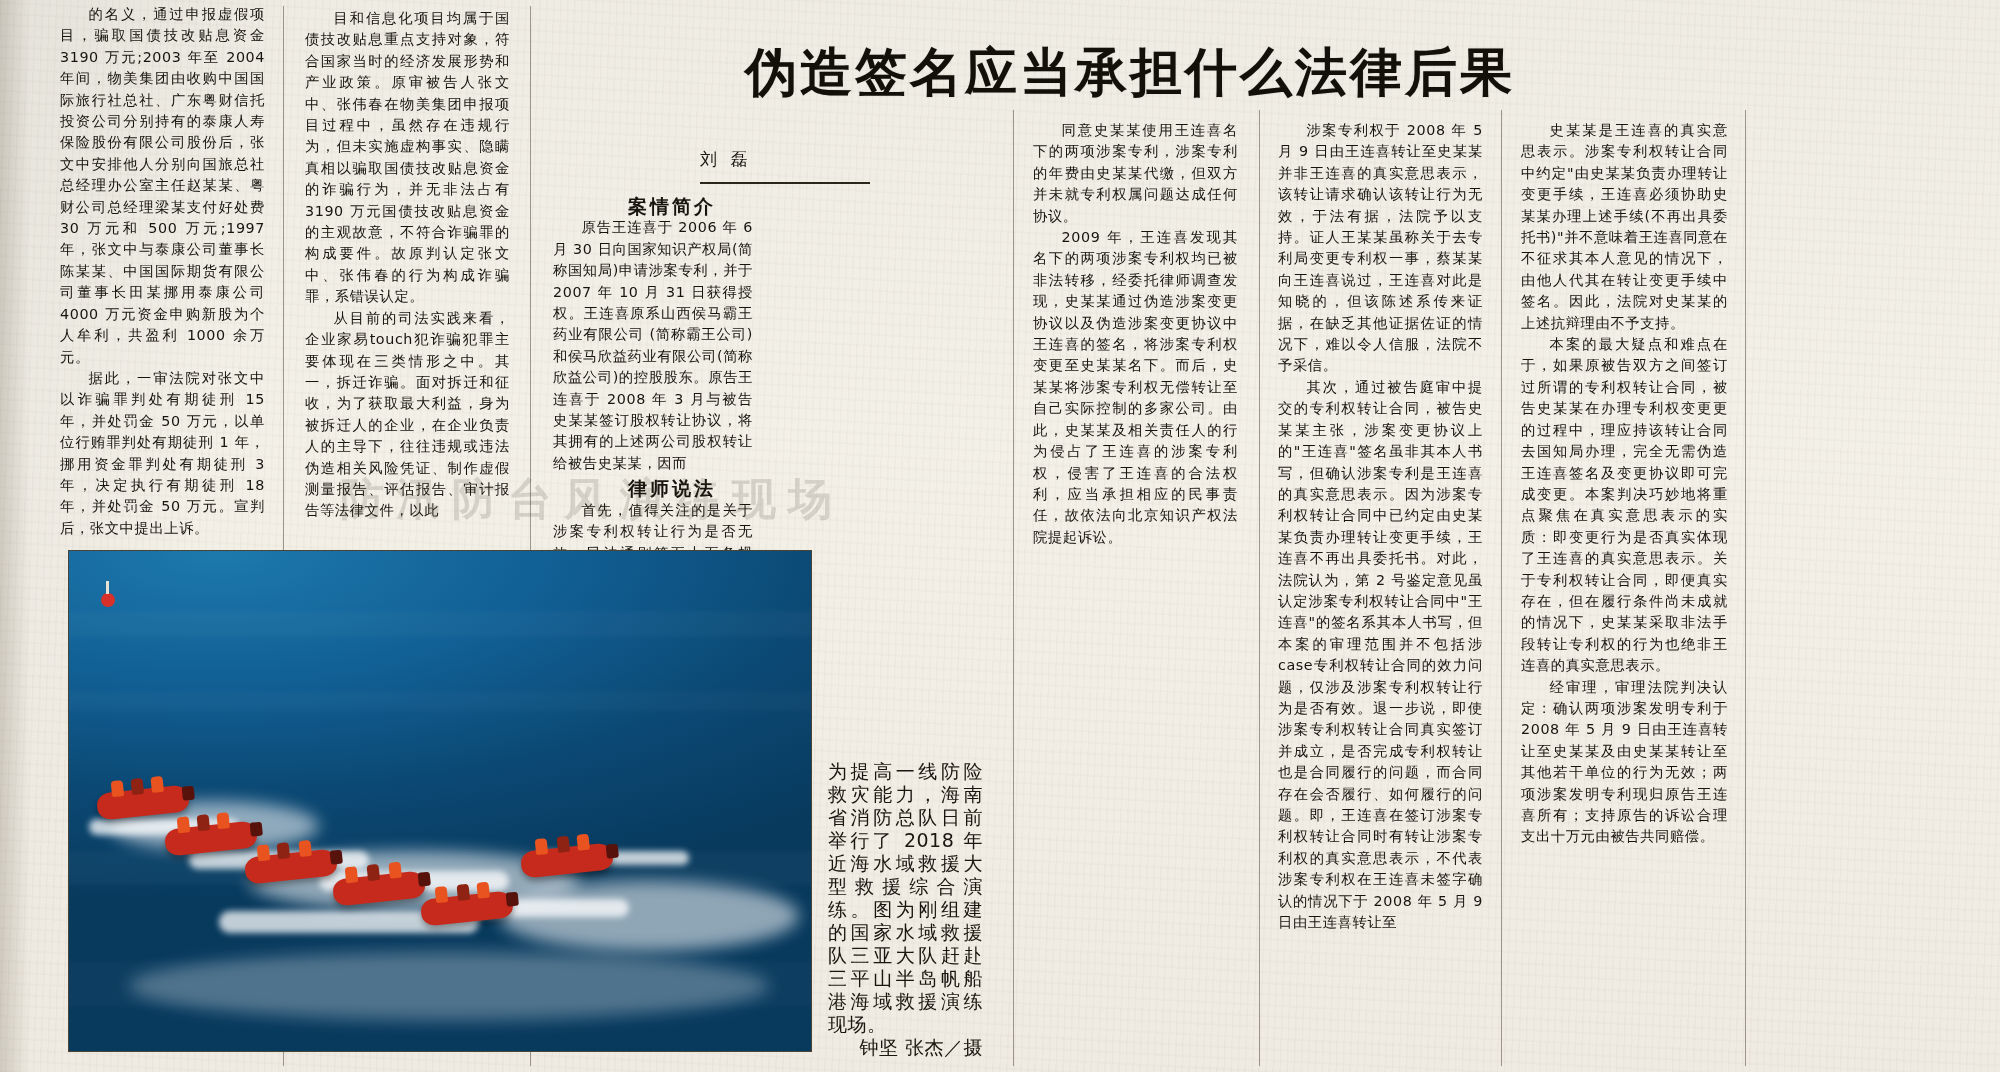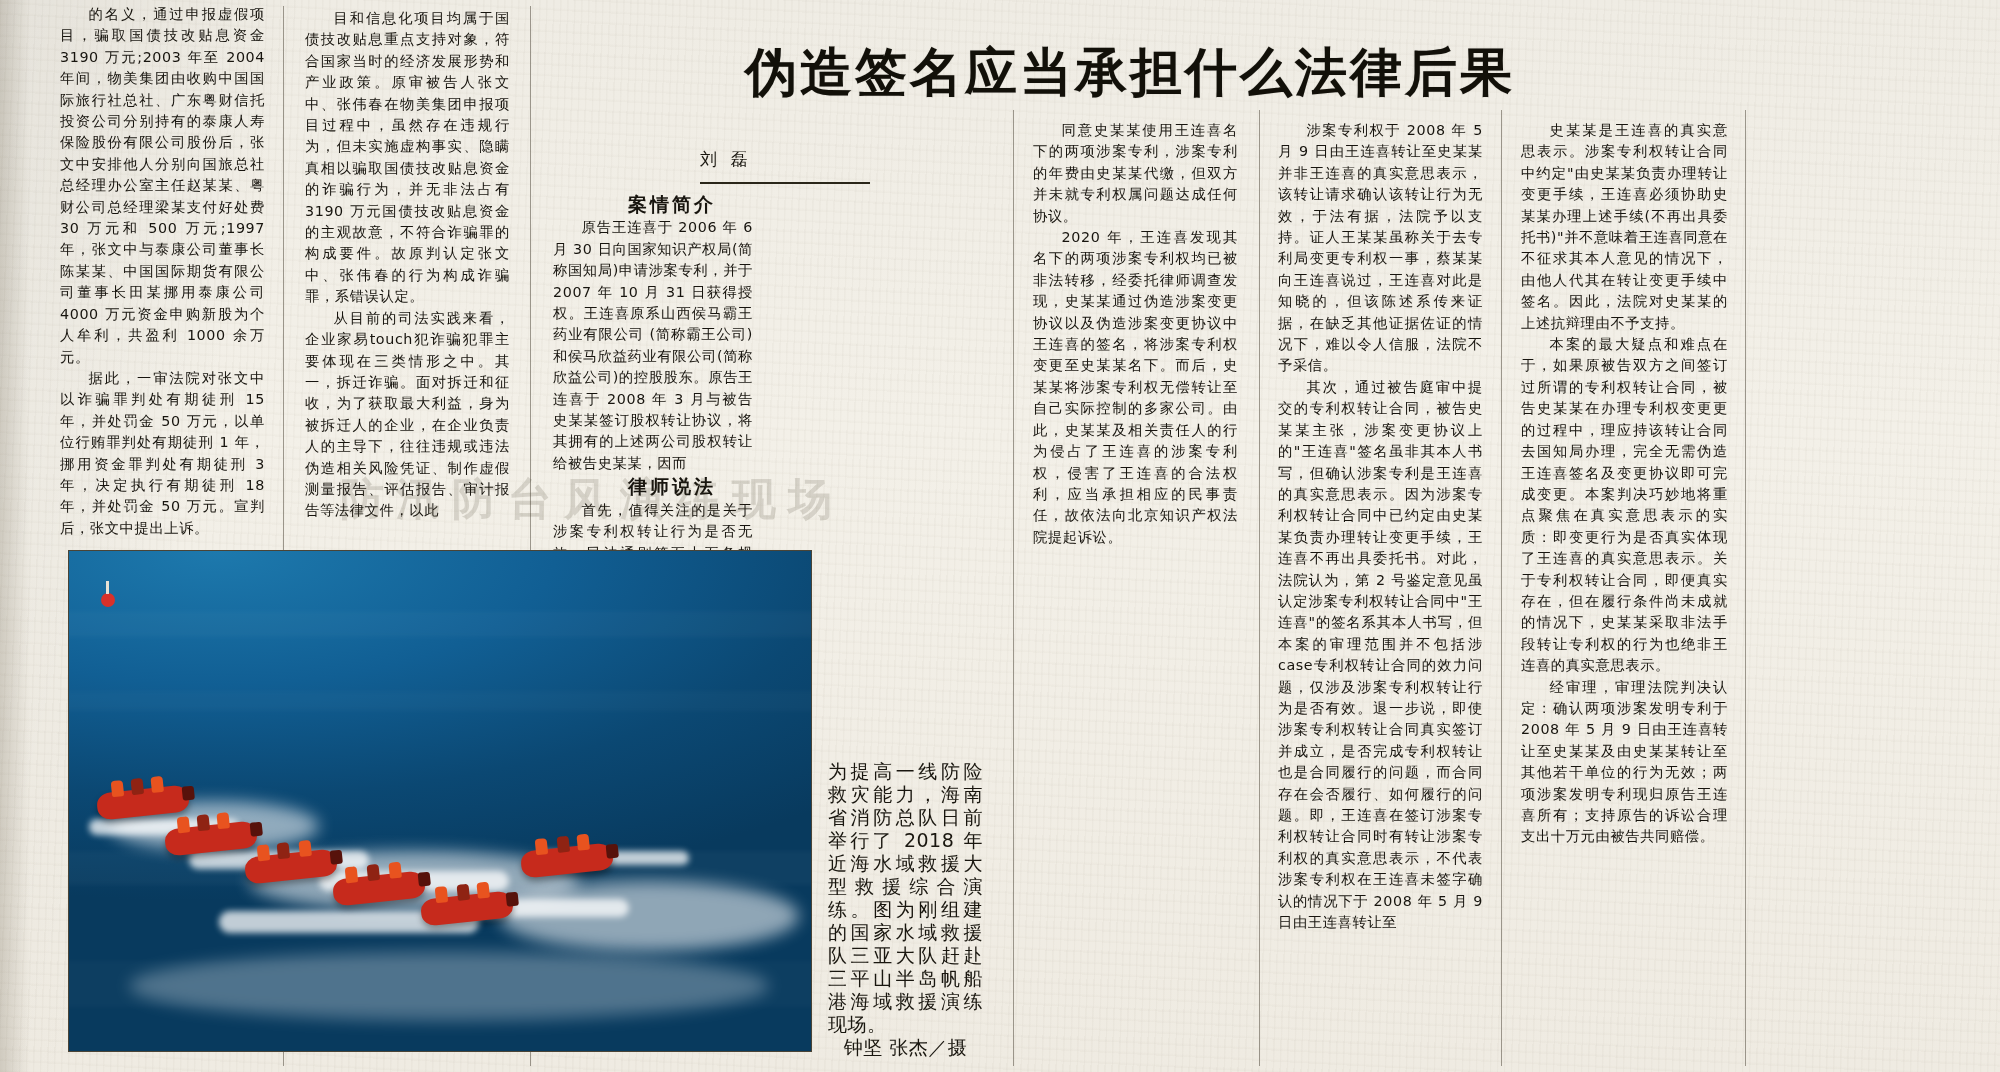--- a/index.html
+++ b/index.html
@@ -87,21 +87,20 @@
     height: 2px;
     background: #2a2619;
   }
   .subhead {
     text-align: center;
     font-weight: 700;
     font-size: 19px;
     letter-spacing: 3px;
     margin: 6px 0 8px 0;
     text-indent: 0;
-    font-family: Liberation Mono, monospace;
   }
 
   
   .photo {
     position: absolute;
     left: 68px;
     top: 550px;
     width: 742px;
     height: 500px;
     border: 1px solid #4a4436;
@@ -190,21 +189,21 @@
     position: absolute;
     left: 828px;
     top: 760px;
     width: 155px;
     font-size: 19px;
     line-height: 23px;
     letter-spacing: 0.5px;
     text-align: justify;
   }
   .sig {
-    text-align: center;
+    text-align: right;
     display: block;
   }
 </style>
 </head>
 <body>
 
 <div class="page">
   <div class="grain"></div>
   <div class="fold"></div>
 
@@ -231,21 +230,21 @@
 
   <div class="column" style="left:553px; top:196px; width:200px;">
     <p class="subhead">案情简介</p>
     <p>原告王连喜于 2006 年 6 月 30 日向国家知识产权局(简称国知局)申请涉案专利，并于 2007 年 10 月 31 日获得授权。王连喜原系山西侯马霸王药业有限公司 (简称霸王公司)和侯马欣益药业有限公司(简称欣益公司)的控股股东。原告王连喜于 2008 年 3 月与被告史某某签订股权转让协议，将其拥有的上述两公司股权转让给被告史某某，因而</p>
     <p class="subhead" style="margin-top:4px;">律师说法</p>
     <p>首先，值得关注的是关于涉案专利权转让行为是否无效。民法通则第五十五条规定，民事法律行为应当具备下列条件：行为人具有相应的民事行为能力；意思表示真实；不违反法律或者社会公共利益。在本案中，涉案专利权于 2008 年 5 月 9 日经核准由王连喜转让至史某某是基于史某某一方作为受让人向国知局提交了著录项目变更申报书及涉案变更协议。因第 1 号鉴定意见认定涉案变更协议中"王连喜"签名并非其本人书写，亦未有证据证明系由王连喜委托他人代为书写，故</p>
   </div>
 
   <div class="column" style="left:1033px; top:120px; width:205px;">
     <p>同意史某某使用王连喜名下的两项涉案专利，涉案专利的年费由史某某代缴，但双方并未就专利权属问题达成任何协议。</p>
-    <p>2020 年，王连喜发现其名下的两项涉案专利权均已被非法转移，经委托律师调查发现，史某某通过伪造涉案变更协议以及伪造涉案变更协议中王连喜的签名，将涉案专利权变更至史某某名下。而后，史某某将涉案专利权无偿转让至自己实际控制的多家公司。由此，史某某及相关责任人的行为侵占了王连喜的涉案专利权，侵害了王连喜的合法权利，应当承担相应的民事责任，故依法向北京知识产权法院提起诉讼。</p>
+    <p>2009 年，王连喜发现其名下的两项涉案专利权均已被非法转移，经委托律师调查发现，史某某通过伪造涉案变更协议以及伪造涉案变更协议中王连喜的签名，将涉案专利权变更至史某某名下。而后，史某某将涉案专利权无偿转让至自己实际控制的多家公司。由此，史某某及相关责任人的行为侵占了王连喜的涉案专利权，侵害了王连喜的合法权利，应当承担相应的民事责任，故依法向北京知识产权法院提起诉讼。</p>
   </div>
 
   <div class="column" style="left:1278px; top:120px; width:205px;">
     <p>涉案专利权于 2008 年 5 月 9 日由王连喜转让至史某某并非王连喜的真实意思表示，该转让请求确认该转让行为无效，于法有据，法院予以支持。证人王某某虽称关于去专利局变更专利权一事，蔡某某向王连喜说过，王连喜对此是知晓的，但该陈述系传来证据，在缺乏其他证据佐证的情况下，难以令人信服，法院不予采信。</p>
     <p>其次，通过被告庭审中提交的专利权转让合同，被告史某某主张，涉案变更协议上的"王连喜"签名虽非其本人书写，但确认涉案专利是王连喜的真实意思表示。因为涉案专利权转让合同中已约定由史某某负责办理转让变更手续，王连喜不再出具委托书。对此，法院认为，第 2 号鉴定意见虽认定涉案专利权转让合同中"王连喜"的签名系其本人书写，但本案的审理范围并不包括涉case专利权转让合同的效力问题，仅涉及涉案专利权转让行为是否有效。退一步说，即使涉案专利权转让合同真实签订并成立，是否完成专利权转让也是合同履行的问题，而合同存在会否履行、如何履行的问题。即，王连喜在签订涉案专利权转让合同时有转让涉案专利权的真实意思表示，不代表涉案专利权在王连喜未签字确认的情况下于 2008 年 5 月 9 日由王连喜转让至</p>
   </div>
 
   <div class="column" style="left:1521px; top:120px; width:207px;">
     <p>史某某是王连喜的真实意思表示。涉案专利权转让合同中约定"由史某某负责办理转让变更手续，王连喜必须协助史某某办理上述手续(不再出具委托书)"并不意味着王连喜同意在不征求其本人意见的情况下，由他人代其在转让变更手续中签名。因此，法院对史某某的上述抗辩理由不予支持。</p>
     <p>本案的最大疑点和难点在于，如果原被告双方之间签订过所谓的专利权转让合同，被告史某某在办理专利权变更更的过程中，理应持该转让合同去国知局办理，完全无需伪造王连喜签名及变更协议即可完成变更。本案判决巧妙地将重点聚焦在真实意思表示的实质：即变更行为是否真实体现了王连喜的真实意思表示。关于专利权转让合同，即便真实存在，但在履行条件尚未成就的情况下，史某某采取非法手段转让专利权的行为也绝非王连喜的真实意思表示。</p>

